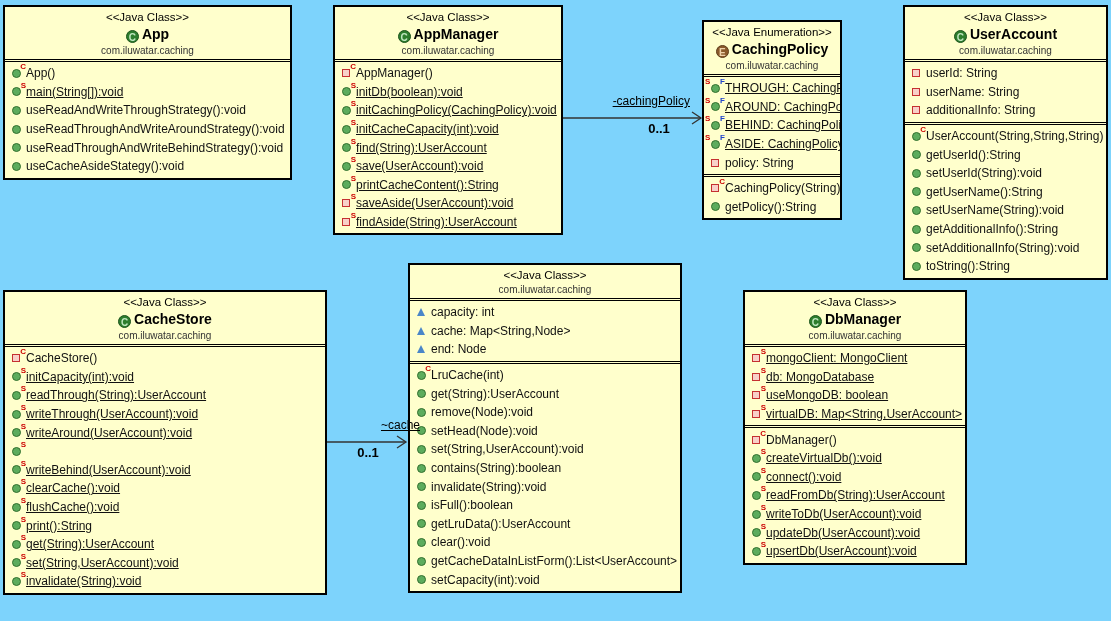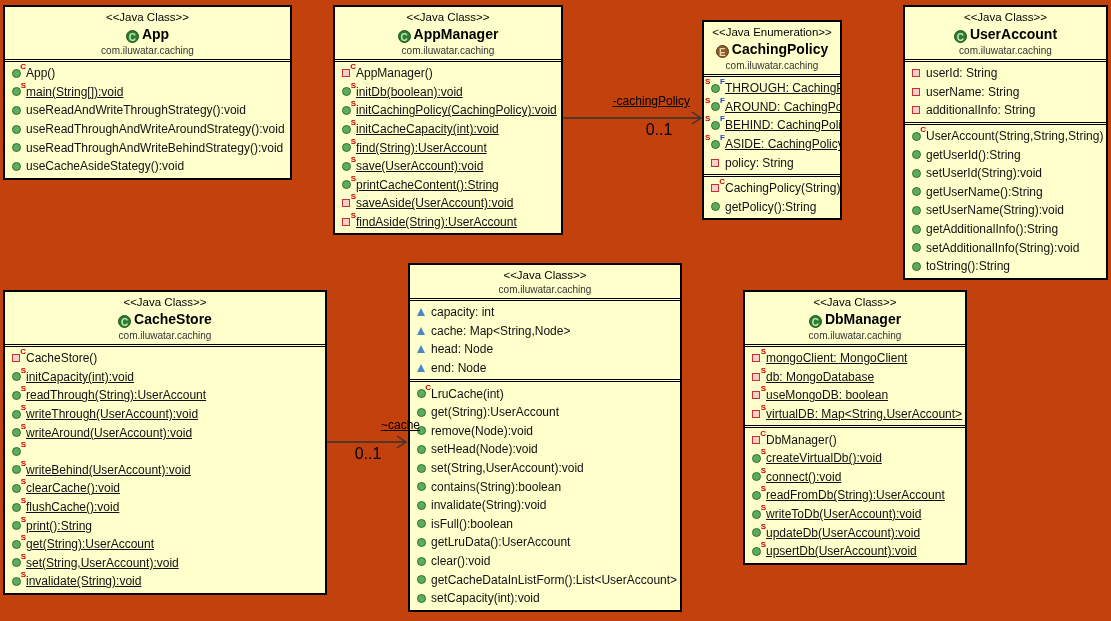--- a/index.html
+++ b/index.html
@@ -1,18 +1,18 @@
 <!DOCTYPE html>
 <html><head>
 <meta charset="utf-8">
 <style>
   html,body { margin:0; padding:0; background:#ffffff; }
   #canvas {
     position:relative; width:1111px; height:621px;
-    font-family:"Liberation Sans", sans-serif; background:#c2410c;
+    font-family:"Liberation Sans", sans-serif; background:#7dd3fc;
     overflow:hidden;
   }
   .uml-box {
     position:absolute; background:#ffffcc; border:2px solid #000;
     box-sizing:border-box;
   }
   .title { padding:3px 4px 2px 4px; text-align:center; }
   .stereotype { font-size:11.5px; color:#000; line-height:15px; }
   .cname { font-size:14px; font-weight:bold; color:#000; line-height:19px; }
   .cicon {
@@ -40,21 +40,21 @@
     content:''; width:0; height:0;
     border-left:4.5px solid transparent; border-right:4.5px solid transparent;
     border-bottom:8px solid #4a86c8;
   }
   .sup { position:absolute; font-style:normal; font-weight:bold; font-size:8px; line-height:8px; top:-3px; }
   .sup.r { right:-4px; }
   .sup.l { left:-4px; }
   .s-red { color:#cc0000; }
   .s-blue { color:#2244cc; }
   .assoc-label { position:absolute; font-size:12px; color:#000; text-decoration:underline; }
-  .assoc-mult { position:absolute; font-size:16px; color:#000; }
+  .assoc-mult { position:absolute; font-size:13px; color:#000;font-weight:bold; }
   svg.assoc { position:absolute; overflow:visible; }
   svg.assoc line, svg.assoc path { stroke:#333; stroke-width:1.3; fill:none; }
 </style>
 </head>
 <body>
 
 <div id="canvas">
 
   <div class="uml-box" style="left:3px; top:5px; width:289px;">
     <div class="title">
@@ -363,24 +363,20 @@
       <div class="pkg">com.iluwatar.caching</div>
     </div>
     <div class="sec">
         <div class="m-row">
           <span class="ic triangle"></span>
           <span class="m-label">capacity: int</span>
         </div>
         <div class="m-row">
           <span class="ic triangle"></span>
           <span class="m-label">cache: Map&lt;String,Node&gt;</span>
-        </div>
-        <div class="m-row">
-          <span class="ic triangle"></span>
-          <span class="m-label">head: Node</span>
         </div>
         <div class="m-row">
           <span class="ic triangle"></span>
           <span class="m-label">end: Node</span>
         </div>
       </div>
     <div class="sec">
         <div class="m-row">
           <span class="ic circle">
             <i class="sup r s-red">C</i>

